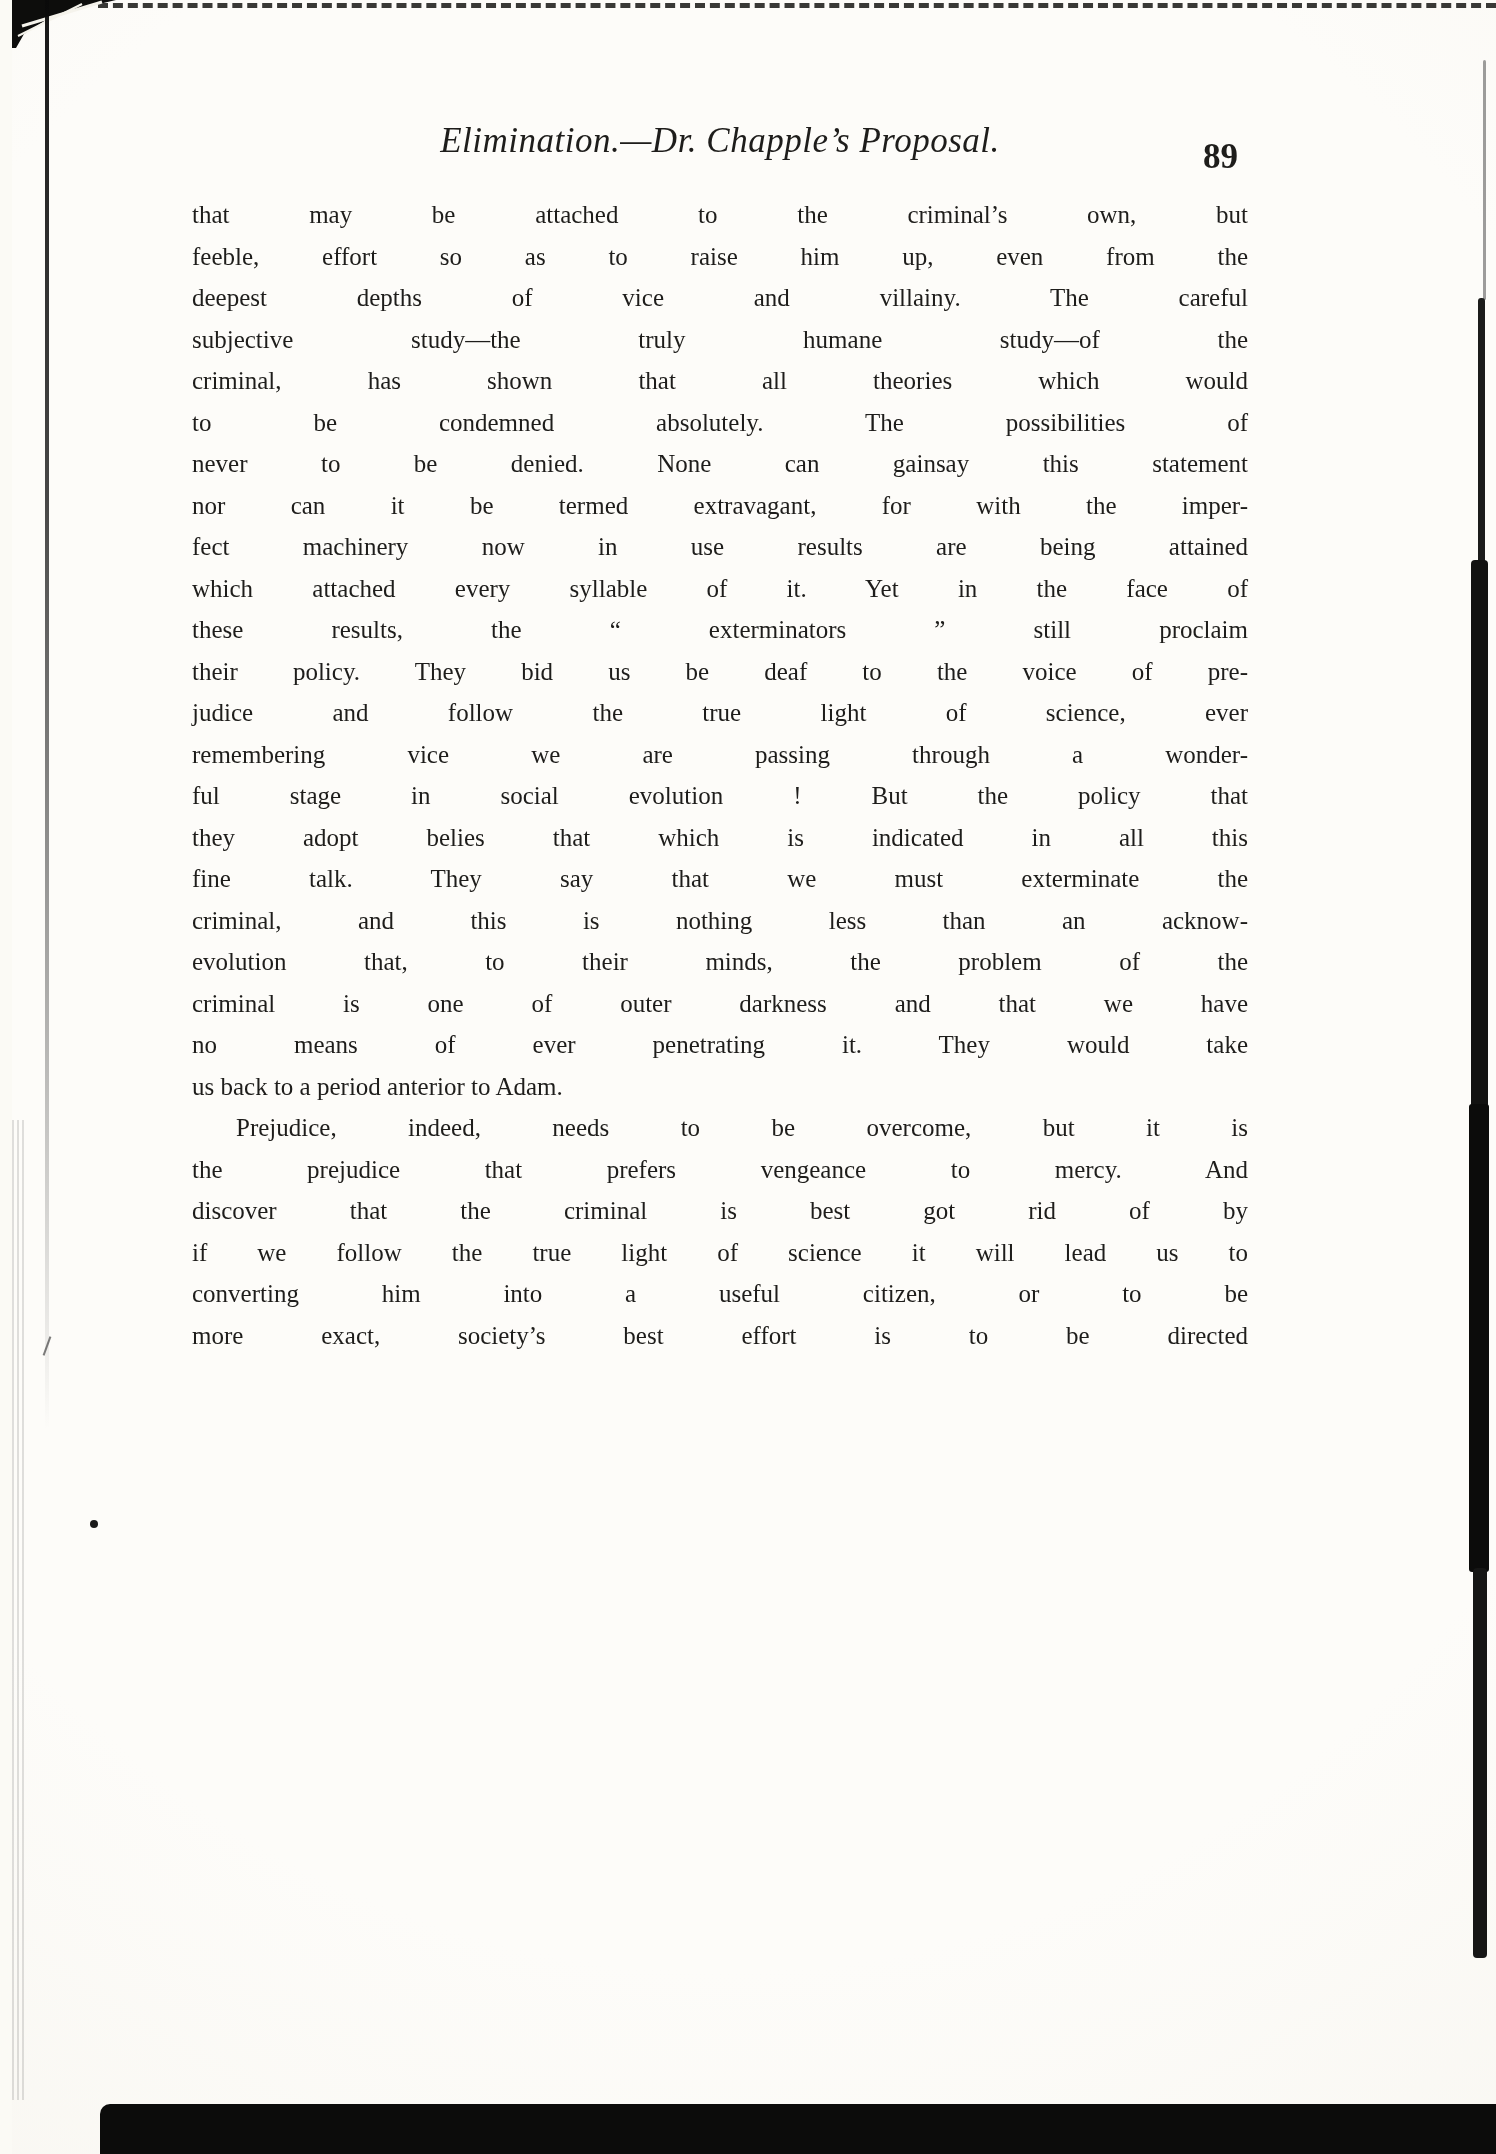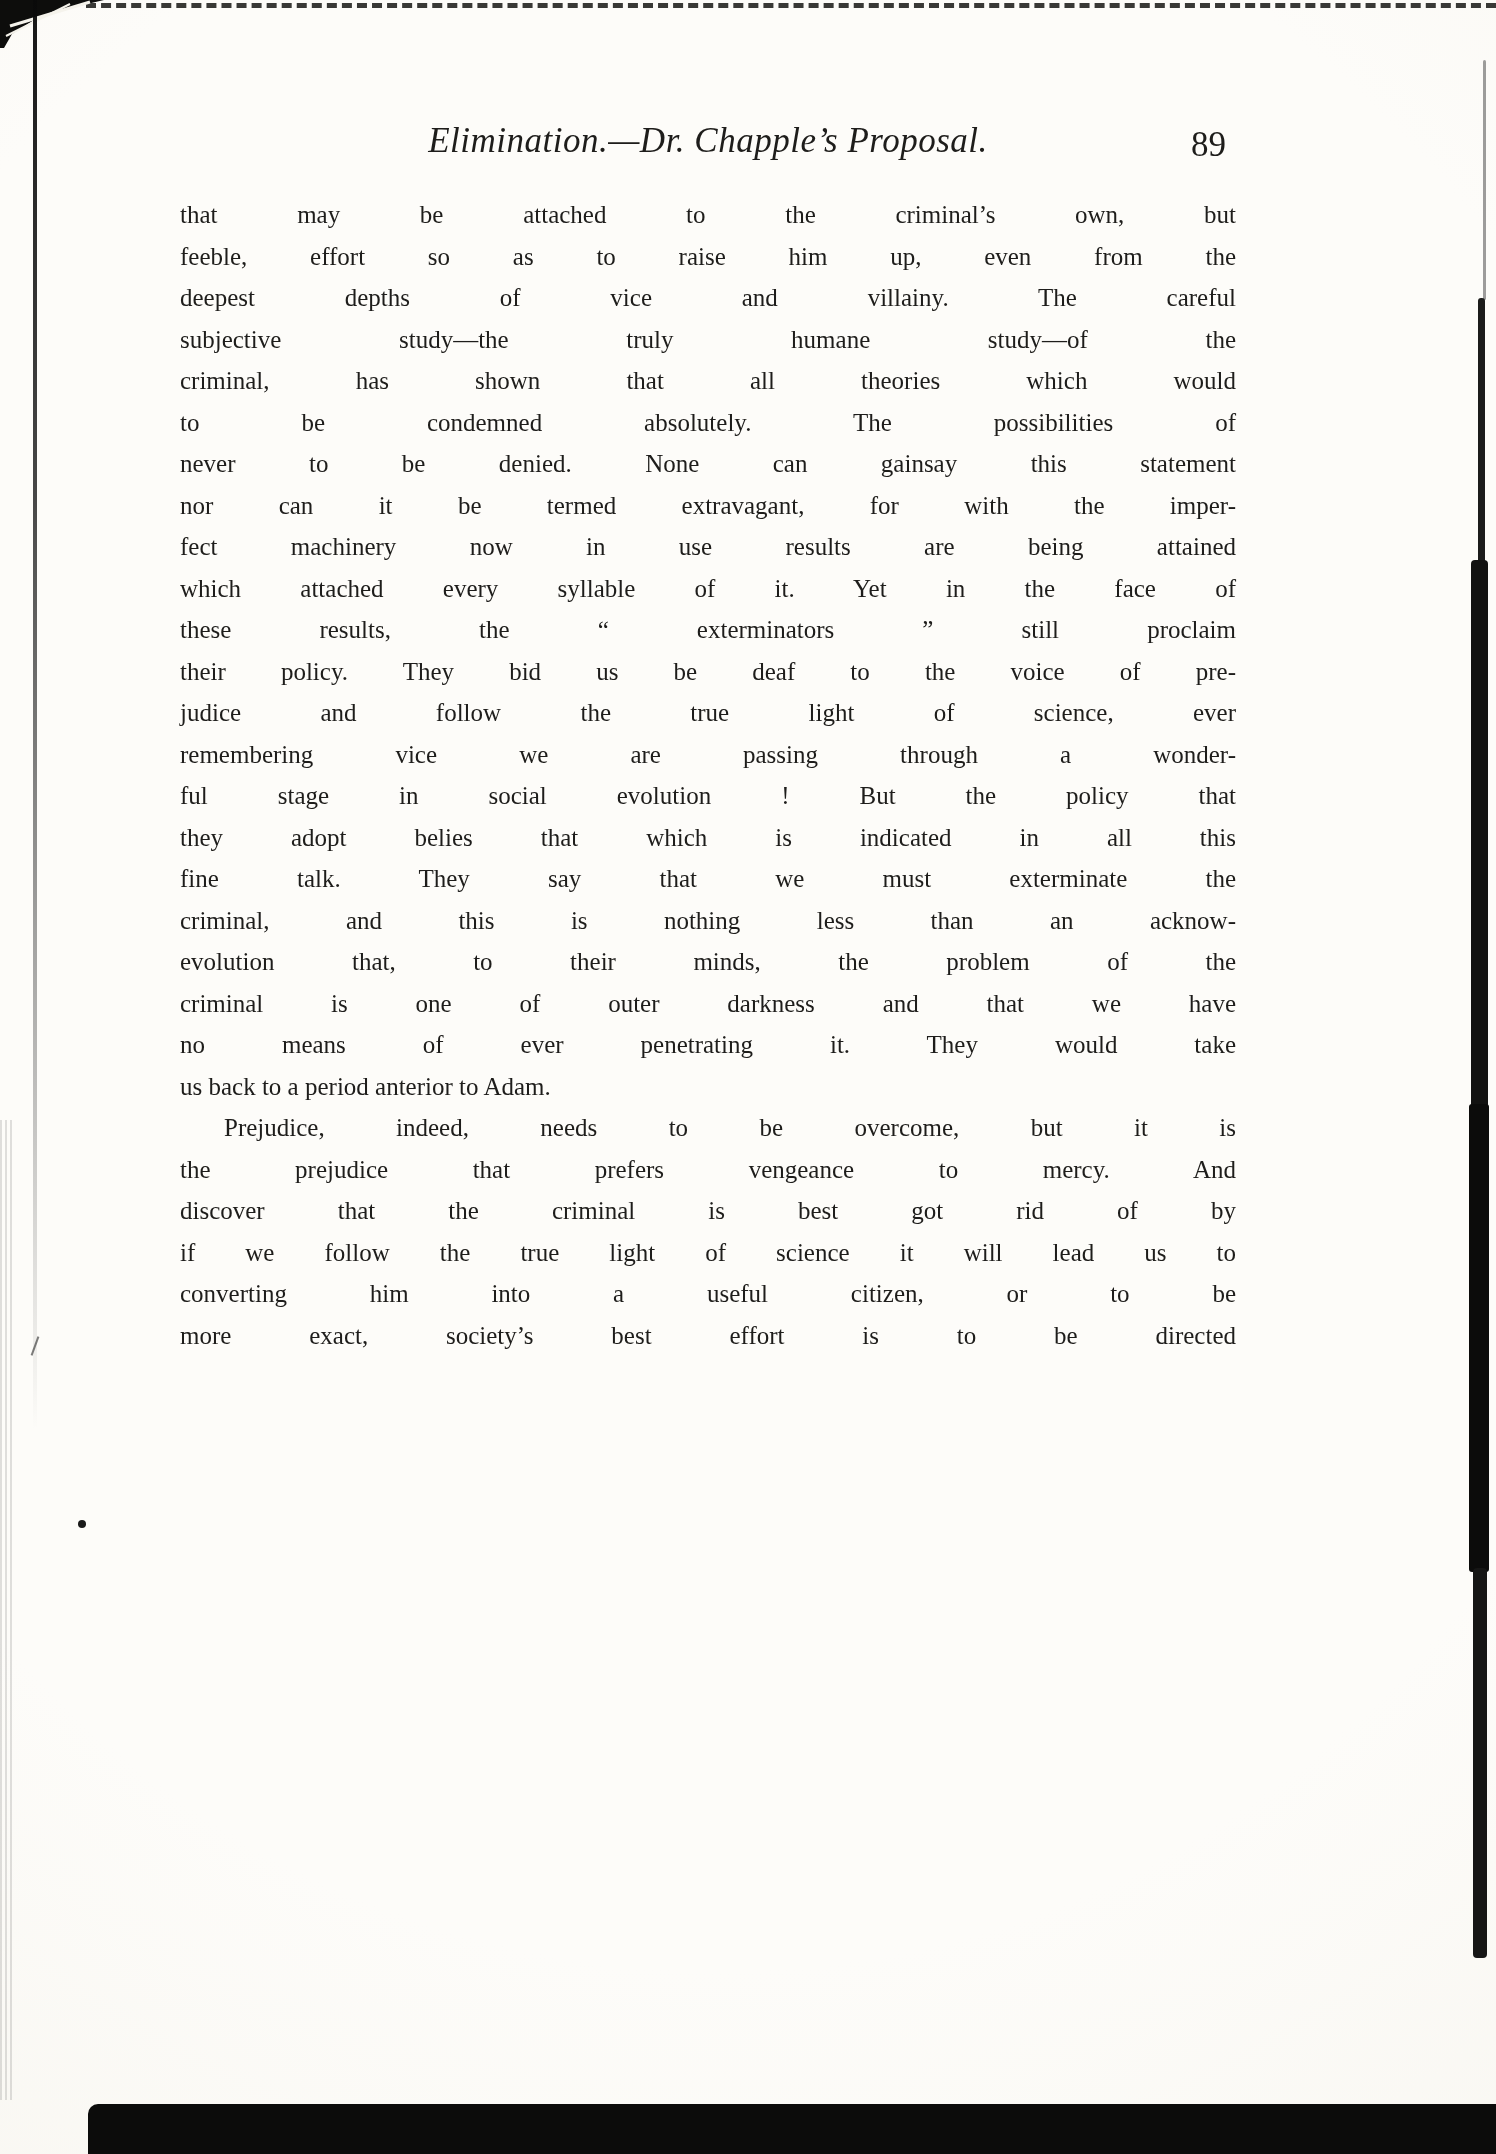--- a/index.html
+++ b/index.html
@@ -8,20 +8,21 @@
     position: relative;
     overflow: hidden;
     font-family: "Liberation Serif", "DejaVu Serif", serif;
     color: var(--ink, #1e1d1b);
     background: var(--paper, #fbfaf5);
   }
   .page {
     position: absolute; inset: 0;
     background: radial-gradient(ellipse 120% 90% at 48% 42%,
       #fdfcf9 55%, #f7f5ef 90%, #efede6 100%);
+    margin-left: 12px;
   }
 
   
   .art { position: absolute; }
   .top-dash-line {
     left: 86px; right: 0; top: 3px; height: 0;
     border-top: 5px dashed rgba(22,22,20,.85);
   }
   .corner-svg { left: 0; top: 0; }
   .left-binding-line {
@@ -59,21 +60,21 @@
   .text-block {
     position: absolute; left: 180px; top: 116px; width: 1056px;
   }
   .page-header {
     position: relative; height: 50px; font-size: 35px; line-height: 50px;
   }
   .running-title {
     display: block; text-align: center; font-style: italic;
     letter-spacing: .5px;
   }
-  .folio { position: absolute; right: 10px; top: 4px; }
+  .folio { position: absolute; right: 10px; top: 16px; font-weight: bold; }
   .body-text { margin-top: 28px; font-size: 25px; }
   .line {
     height: 41.5px; line-height: 41.5px;
     text-align: justify; text-align-last: justify;
   }
   .line.last-line { text-align-last: left; }
   .line.indent-first { text-indent: 44px; }
 </style>
 </head>
 <body>

